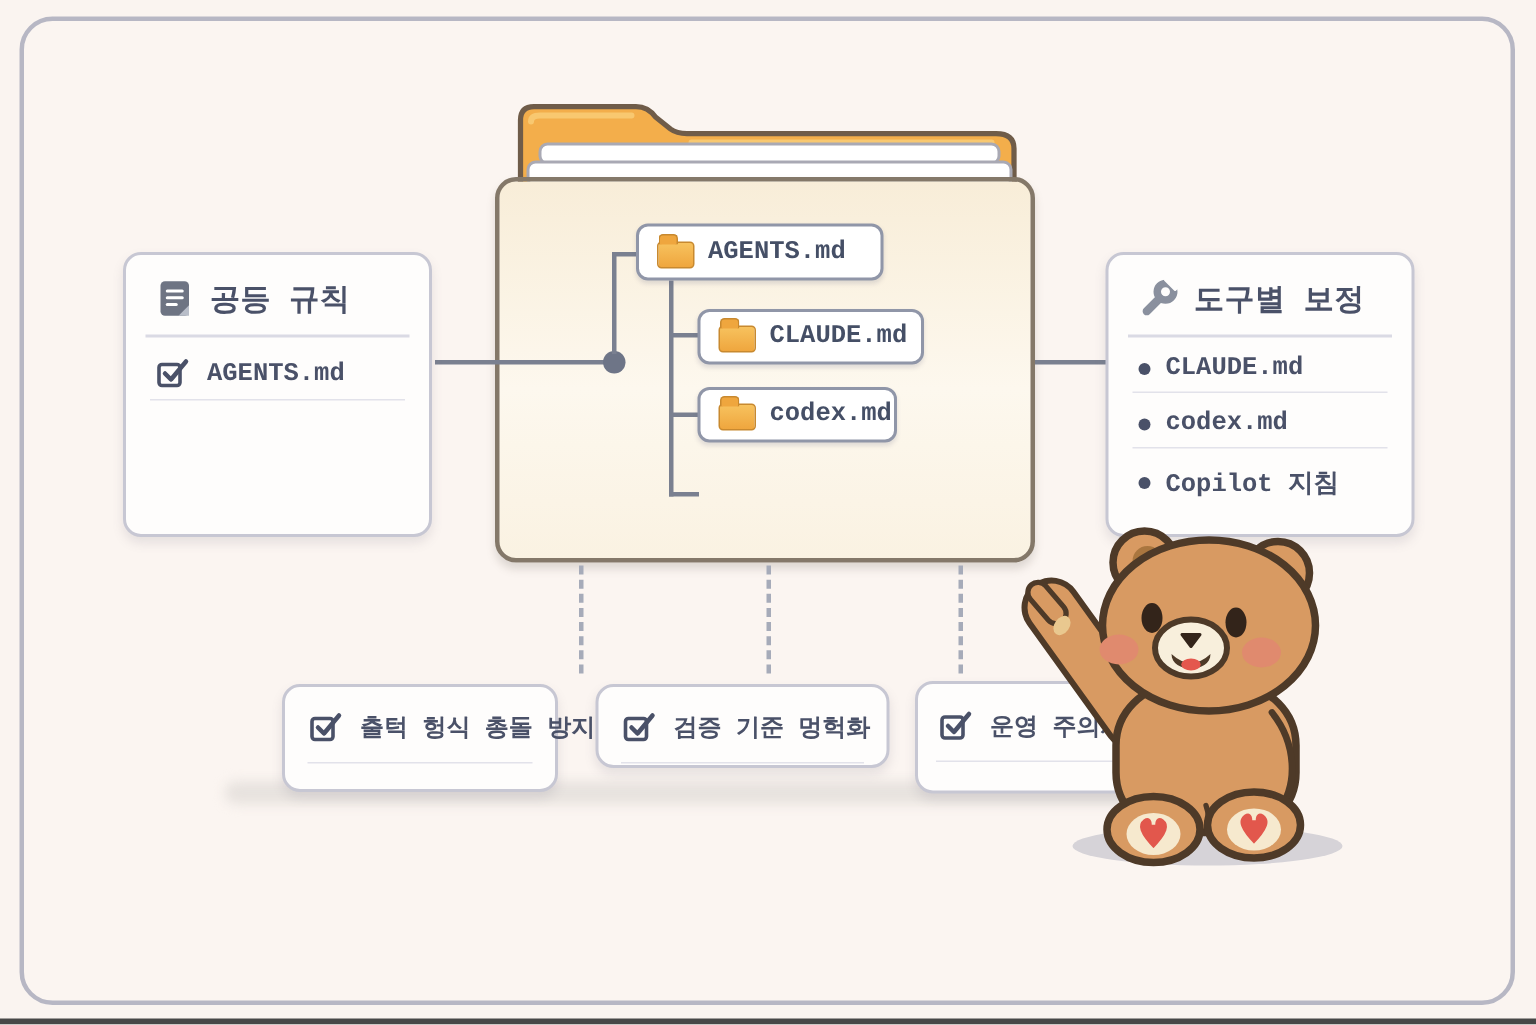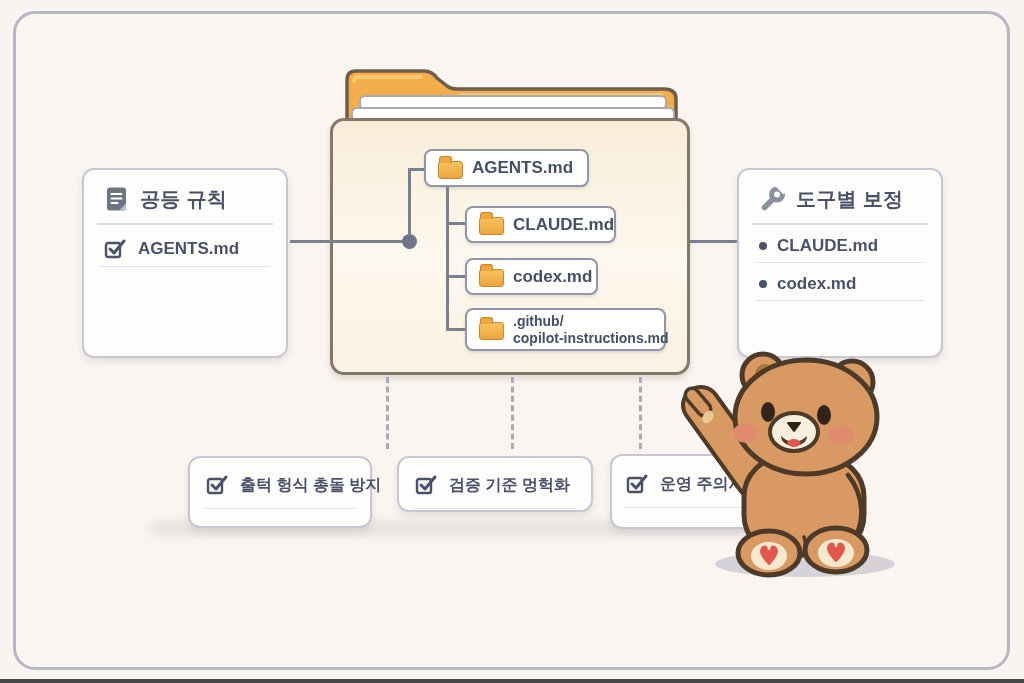--- a/index.html
+++ b/index.html
@@ -3,21 +3,21 @@
 <meta charset="utf-8">
 <style>
   * { margin:0; padding:0; box-sizing:border-box; }
   html,body { width:1024px; height:683px; }
   body {
     font-family:"Liberation Sans","DejaVu Sans",sans-serif;
     background:#FAF4F0;
     overflow:hidden;
     position:relative;
   }
-  #stage { position:absolute; inset:0; width:1024px; height:683px; }
+  #stage { position:absolute; inset:0; width:1024px; height:683px;font-family:Liberation Mono, monospace; }
 
   
   .frame {
     position:absolute; left:13px; top:11px; width:997px; height:659px;
     border:3px solid #B7B7C4; border-radius:22px;
     background:#FBF5F1;
   }
   .bottom-strip {
     position:absolute; left:0; bottom:0; width:1024px; height:4px;
     background:#474747;
@@ -132,27 +132,20 @@
     <span class="tree-label">AGENTS.md</span>
   </div>
   <div class="tree-node" style="left:465px; top:206px; width:151px; height:37px;">
     <span class="mini-folder"></span>
     <span class="tree-label">CLAUDE.md</span>
   </div>
   <div class="tree-node" style="left:465px; top:258px; width:133px; height:37px;">
     <span class="mini-folder"></span>
     <span class="tree-label">codex.md</span>
   </div>
-  <div class="tree-node" style="left:465px; top:308px; width:201px; height:43px;">
-    <span class="mini-folder"></span>
-    <span style="display:flex; flex-direction:column; align-items:flex-start;">
-      <span class="tree-label-small">.github/</span>
-      <span class="tree-label-small">copilot-instructions.md</span>
-    </span>
-  </div>
 
   <div class="card" style="left:82px; top:168px; width:206px; height:190px;">
     <div class="card-title-row">
       <svg class="icon" width="26" height="27" viewBox="0 0 26 27">
         <rect x="3" y="1.5" width="19" height="23" rx="3" fill="#6E7483"></rect>
         <line x1="7.5" y1="8" x2="17.5" y2="8" stroke="#FFFFFF" stroke-width="2" stroke-linecap="round"></line>
         <line x1="7.5" y1="12.5" x2="17.5" y2="12.5" stroke="#FFFFFF" stroke-width="2" stroke-linecap="round"></line>
         <line x1="7.5" y1="17" x2="13.5" y2="17" stroke="#FFFFFF" stroke-width="2" stroke-linecap="round"></line>
         <path d="M15,24.5 L22,24.5 L22,17.5 Z" fill="#B9BEC9"></path>
       </svg>
@@ -182,20 +175,24 @@
     <div class="bullet-row">
       <span class="bullet-dot"></span>
       <span class="item-text">CLAUDE.md</span>
     </div>
     <div class="item-underline"></div>
     <div class="bullet-row">
       <span class="bullet-dot"></span>
       <span class="item-text">codex.md</span>
     </div>
     <div class="item-underline"></div>
+    <div class="bullet-row">
+      <span class="bullet-dot"></span>
+      <span class="item-text">Copilot 지침</span>
+    </div>
   </div>
 
   <div class="shadow-band"></div>
 
   <div class="card" style="left:188px; top:456px; width:184px; height:72px;">
     <div class="item-row" style="padding:16px 14px 4px 16px;">
       <svg class="icon" width="24" height="22" viewBox="0 0 24 22">
         <rect x="2" y="5" width="14" height="14" rx="2" fill="none" stroke="#4A5168" stroke-width="2.4"></rect>
         <path d="M6 11 L10 15 L20 3" fill="none" stroke="#4A5168" stroke-width="3" stroke-linecap="round" stroke-linejoin="round"></path>
       </svg>

